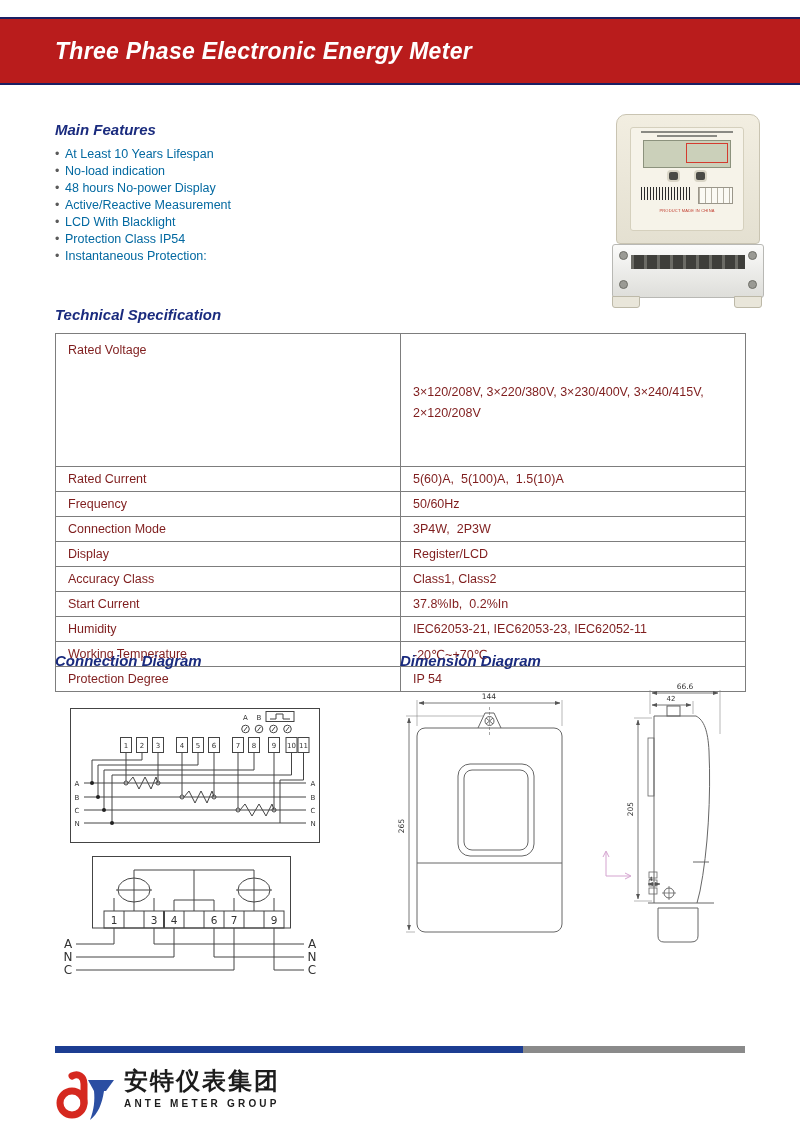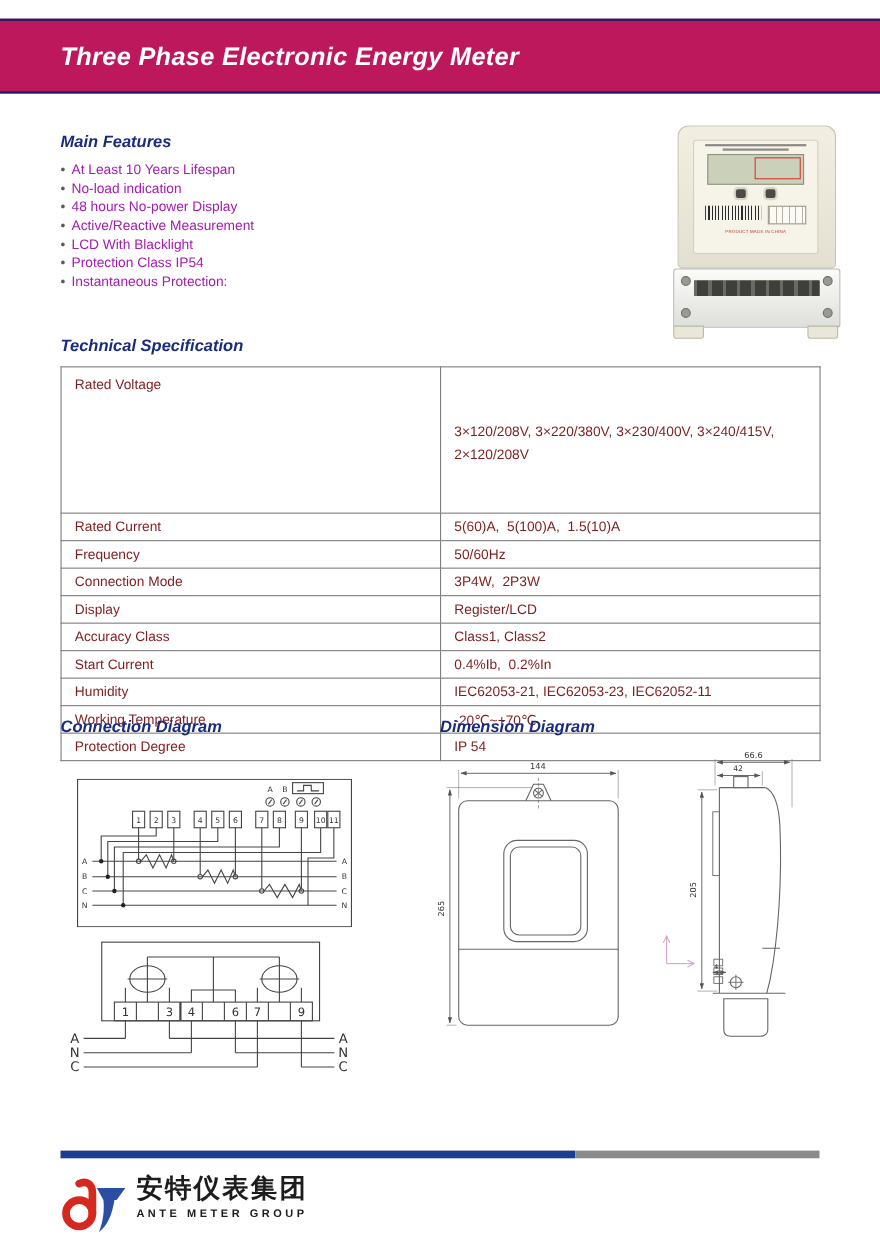--- a/index.html
+++ b/index.html
@@ -1,32 +1,32 @@
 <!DOCTYPE html>
 <html><head>
 <meta charset="utf-8">
 <style>
   html,body{margin:0;padding:0;background:#fff;}
   body{width:800px;height:1131px;position:relative;overflow:hidden;
        font-family:"Liberation Sans","DejaVu Sans",sans-serif;}
 
   
   .band{position:absolute;top:17px;left:0;width:800px;height:64px;
-        background:#be185d;border-top:2px solid #1A2063;border-bottom:2px solid #1A2063;
+        background:#b91c1c;border-top:2px solid #1A2063;border-bottom:2px solid #1A2063;
         display:flex;align-items:center;}
   .band .title{color:#fff;font-size:23px;font-weight:bold;font-style:italic;
         padding-left:55px;letter-spacing:.3px;}
 
   
   .sec-h{position:absolute;color:#1A2B7E;font-size:15px;font-weight:bold;font-style:italic;}
 
   
   .features{position:absolute;left:55px;top:146px;width:380px;}
   .features ul{list-style:none;margin:0;padding:0;}
-  .features li{font-size:12.5px;color:#a21caf;line-height:17px;position:relative;padding-left:10px;}
+  .features li{font-size:12.5px;color:#0369a1;line-height:17px;position:relative;padding-left:10px;}
   .features li:before{content:"\2022";position:absolute;left:0;color:#5a5a5a;}
   .features li.no-bullet:before{content:"";}
 
   
   table.spec{position:absolute;left:55px;top:333px;width:690px;border-collapse:collapse;table-layout:fixed;}
   table.spec td{border:1px solid #7d7d7d;font-size:12.5px;color:#7f1d1d;
         padding:0 0 0 12px;height:24px;white-space:pre-wrap;vertical-align:middle;}
   table.spec tr.tall td{height:50px;vertical-align:top;padding-top:6px;line-height:21px;}
 
   
@@ -150,21 +150,21 @@
   <tr>
         <td>Display</td>
         <td>Register/LCD</td>
       </tr>
   <tr>
         <td>Accuracy Class</td>
         <td>Class1, Class2</td>
       </tr>
   <tr>
         <td>Start Current</td>
-        <td>0.4%Ib,  0.2%In</td>
+        <td>37.8%Ib,  0.2%In</td>
       </tr>
   <tr>
         <td>Humidity</td>
         <td>IEC62053-21, IEC62053-23, IEC62052-11</td>
       </tr>
   <tr>
         <td>Working Temperature</td>
         <td>-20℃~+70℃</td>
       </tr>
   <tr>

